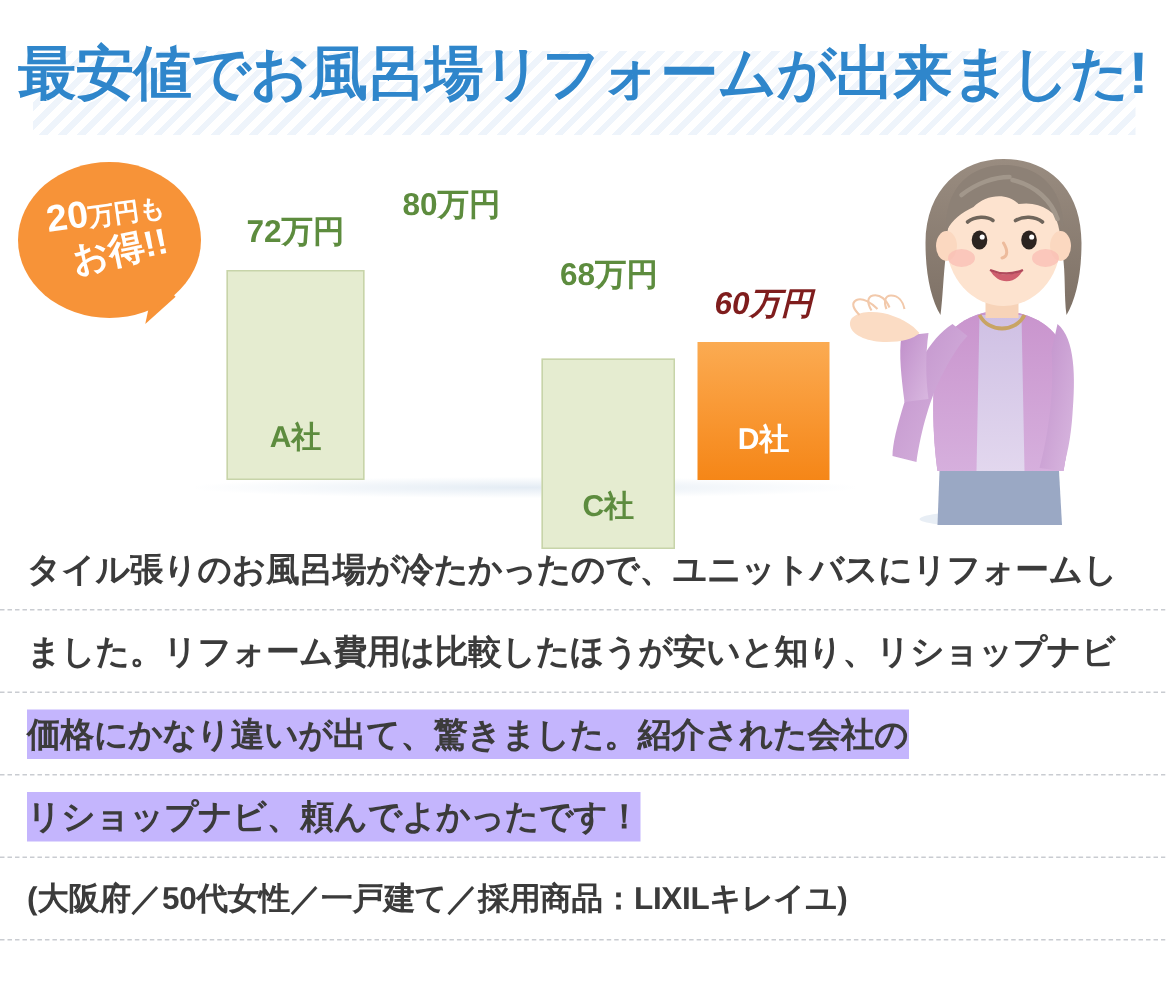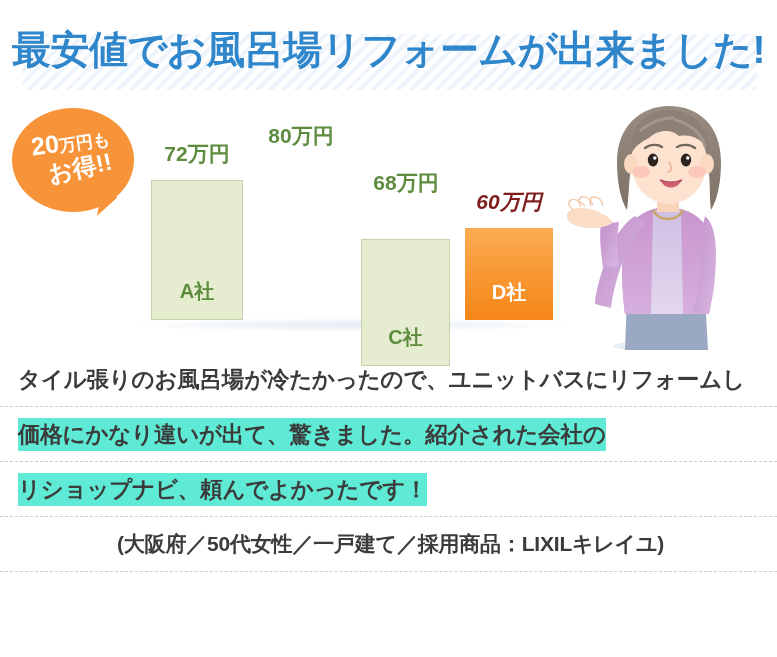--- a/index.html
+++ b/index.html
@@ -200,26 +200,26 @@
     padding-right: 8px;
   }
   .t-line .txt {
     font-size: 22.5px;
     color: #3b3b3b;
     font-weight: bold;
     letter-spacing: -0.2px;
     white-space: nowrap;
   }
   .t-line .hl {
-    background: #5eead4;
+    background: #c4b5fd;
     padding: 1px 0;
     text-align: center;
   }
   .t-line.t-credit {
-    justify-content: center;
+    justify-content: flex-start;
     padding-right: 14px;
   }
   .t-line.t-credit .txt {
     font-size: 21px;
     color: #3b3b3b;
   }
 </style>
 </head>
 <body>
 
@@ -346,20 +346,23 @@
         <path d="M95 80 C102 83 110 83 117 80" stroke="#b04a5c" stroke-width="1.6" fill="none"></path>
       </svg>
     </div>
   </div>
 
   <div class="testimonial">
     <div class="t-line">
       <span class="txt">タイル張りのお風呂場が冷たかったので、ユニットバスにリフォームし</span>
     </div>
     <div class="t-line">
+      <span class="txt">ました。リフォーム費用は比較したほうが安いと知り、リショップナビ</span>
+    </div>
+    <div class="t-line">
         <span class="txt hl">価格にかなり違いが出て、驚きました。紹介された会社の</span>
     </div>
     <div class="t-line">
       <span class="txt hl">リショップナビ、頼んでよかったです！</span>
     </div>
     <div class="t-line t-credit">
       <span class="txt">(大阪府／50代女性／一戸建て／採用商品：LIXILキレイユ)</span>
     </div>
   </div>
 

